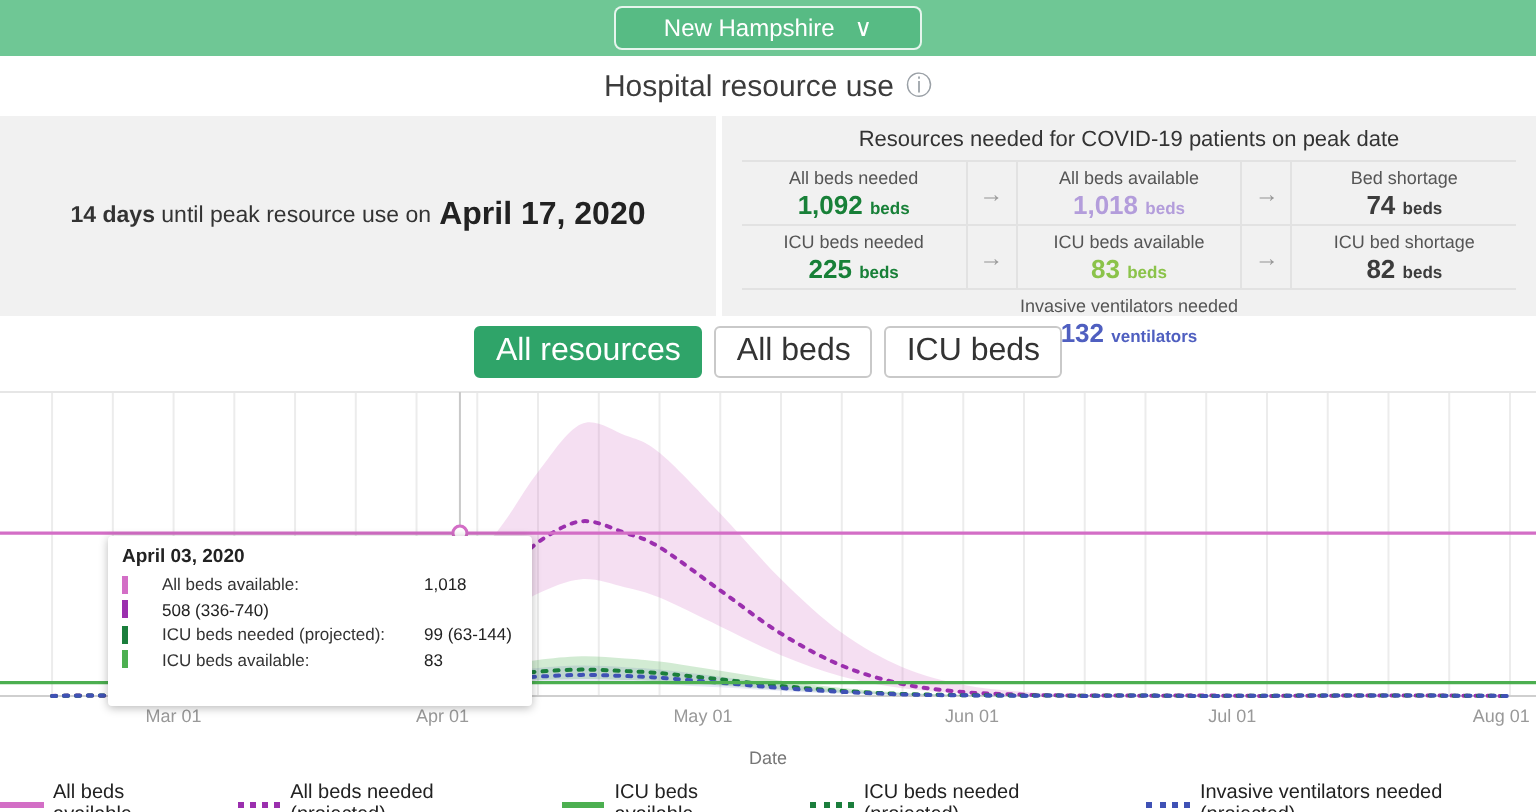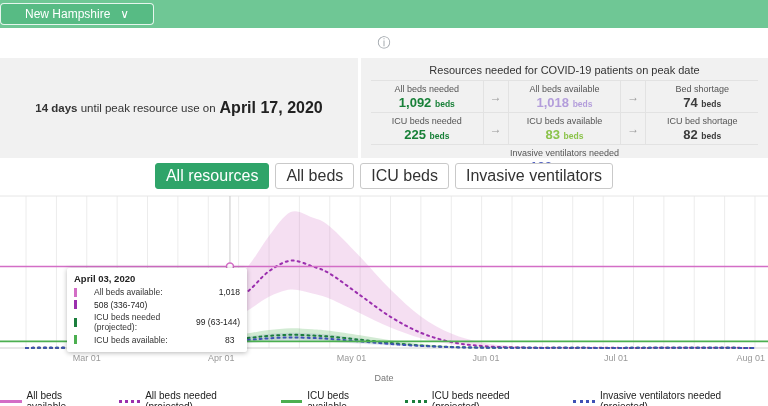--- a/index.html
+++ b/index.html
@@ -7,21 +7,21 @@
   body {
     font-family: "Liberation Sans", sans-serif;
     background: #fff;
     position: relative;
     overflow: hidden;
   }
   
   .topbar {
     height: 28px;
     background: var(--topbar-green, #6fc795);
-    display: flex; align-items: center; 
+    display: flex; align-items: center; justify-content: center;
   }
   .region-btn {
     background: var(--region-btn-green, #57bb84);
     border: 1px solid rgba(255,255,255,.85);
     border-radius: 4px;
     color: #fff; font-size: 12px;
     font-family: "Liberation Sans", sans-serif;
     padding: 3px 24px;
     display: flex; align-items: center; gap: 10px;
     cursor: pointer;
@@ -64,24 +64,24 @@
   .tabs { display: flex; align-items: center; justify-content: center; gap: 6px; height: 24px; margin-top: 6px; }
   .tab {
     font-size: 16px; padding: 3px 10px; border-radius: 3px;
     border: 1px solid #c9c9c9; background: #fff; color: #333; cursor: pointer;
     font-family: "Liberation Sans", sans-serif;
   }
   .tab.active { background: var(--active-tab-green, #2fa469); border-color: var(--active-tab-green, #2fa469); color: #fff; }
   
   .chart-wrap { position: relative; margin-top: 2px; }
   .tooltip {
-    position: absolute; left: 54px; top: 78px; width: 180px;
+    position: absolute; left: 54px; top: 78px; width: 212px;
     background: #fff; border-radius: 2px;
     box-shadow: 0 1px 5px rgba(0,0,0,.28);
-    padding: 5px 7px 5px; font-size: 8.5px; z-index: 2; margin-left: 13px;
+    padding: 5px 7px 16px; font-size: 8.5px; z-index: 2;
   }
   .tt-date { font-weight: bold; font-size: 9.5px; color: #222; margin-bottom: 3px; }
   .tt-row { display: flex; align-items: center; margin: 2.5px 0; gap: 13px; }
   .tt-bar { width: 3px; height: 9px; margin-right: 4px; flex: 0 0 3px; }
   .tt-label { color: #333; width: 118px; }
   .tt-val { color: #222; white-space: nowrap; }
   .xlabel { text-align: center; font-size: 9px; color: #777; margin-top: 1px; }
   
   .legend { display: flex; align-items: center; justify-content: center; gap: 16px; margin-top: 7px; font-size: 10px; color: #222; }
   .legend-item { display: inline-flex; align-items: center; cursor: pointer; }
@@ -91,20 +91,21 @@
 <body>
 
 <div class="topbar">
   <button class="region-btn">
     <span>New Hampshire</span>
     <span>∨</span>
   </button>
 </div>
 
 <div class="title-row">
+  <span>Hospital resource use</span>
   <span class="info-ic">ⓘ</span>
 </div>
 
 <div class="panels">
   <div class="peak-panel">
     <div class="peak-line1">
       <span class="b">14 days</span><span> until peak resource use on</span>
     </div>
     <div class="peak-date">April 17, 2020</div>
   </div>
@@ -148,21 +149,20 @@
         <div class="stat-value v-indigo"><span>132</span> <span class="u">ventilators</span></div>
       </div>
     </div>
   </div>
 </div>
 
 <div class="tabs" id="tabs">
     <button class="tab active">All resources</button>
     <button class="tab">All beds</button>
     <button class="tab">ICU beds</button>
-    <button class="tab">Invasive ventilators</button>
   </div>
 
 <div class="chart-wrap">
   <svg id="chart-svg" width="768" height="178">
       <line x1="26.033898305084747" y1="6" x2="26.033898305084747" y2="158" stroke="#ececec" stroke-width="1"></line>
       <line x1="56.406779661016955" y1="6" x2="56.406779661016955" y2="158" stroke="#ececec" stroke-width="1"></line>
       <line x1="86.77966101694915" y1="6" x2="86.77966101694915" y2="158" stroke="#ececec" stroke-width="1"></line>
       <line x1="117.15254237288136" y1="6" x2="117.15254237288136" y2="158" stroke="#ececec" stroke-width="1"></line>
       <line x1="147.52542372881356" y1="6" x2="147.52542372881356" y2="158" stroke="#ececec" stroke-width="1"></line>
       <line x1="177.89830508474577" y1="6" x2="177.89830508474577" y2="158" stroke="#ececec" stroke-width="1"></line>

